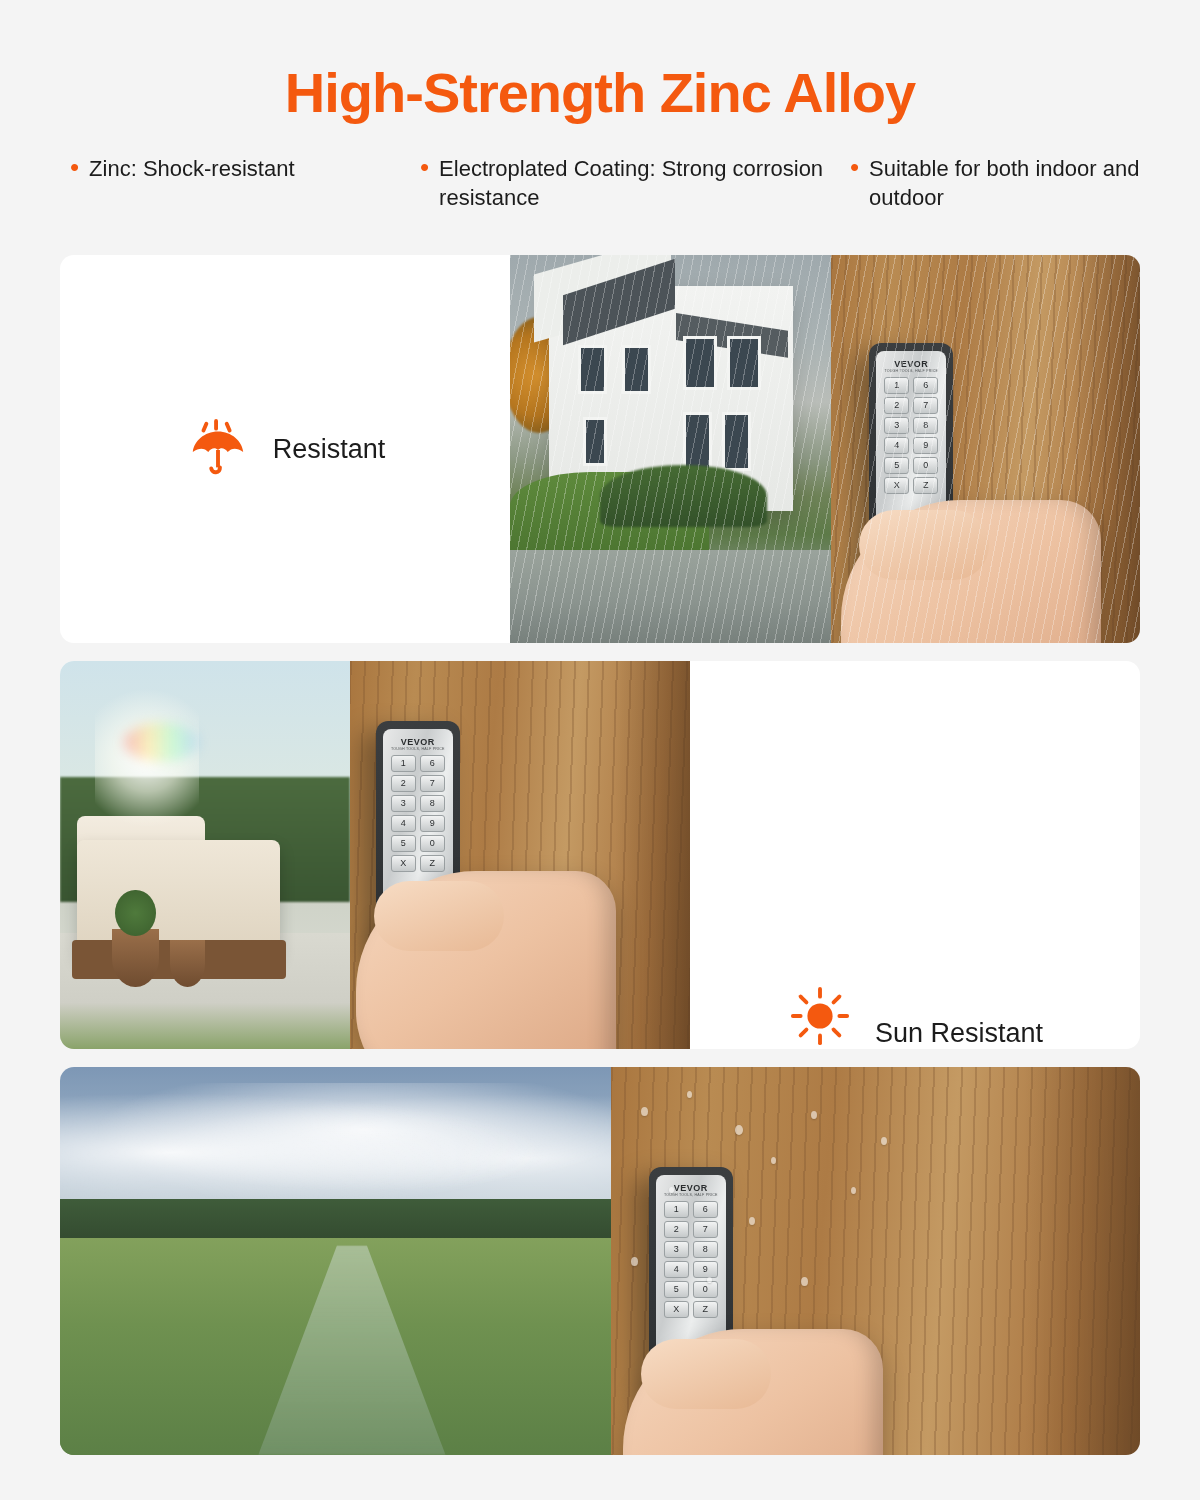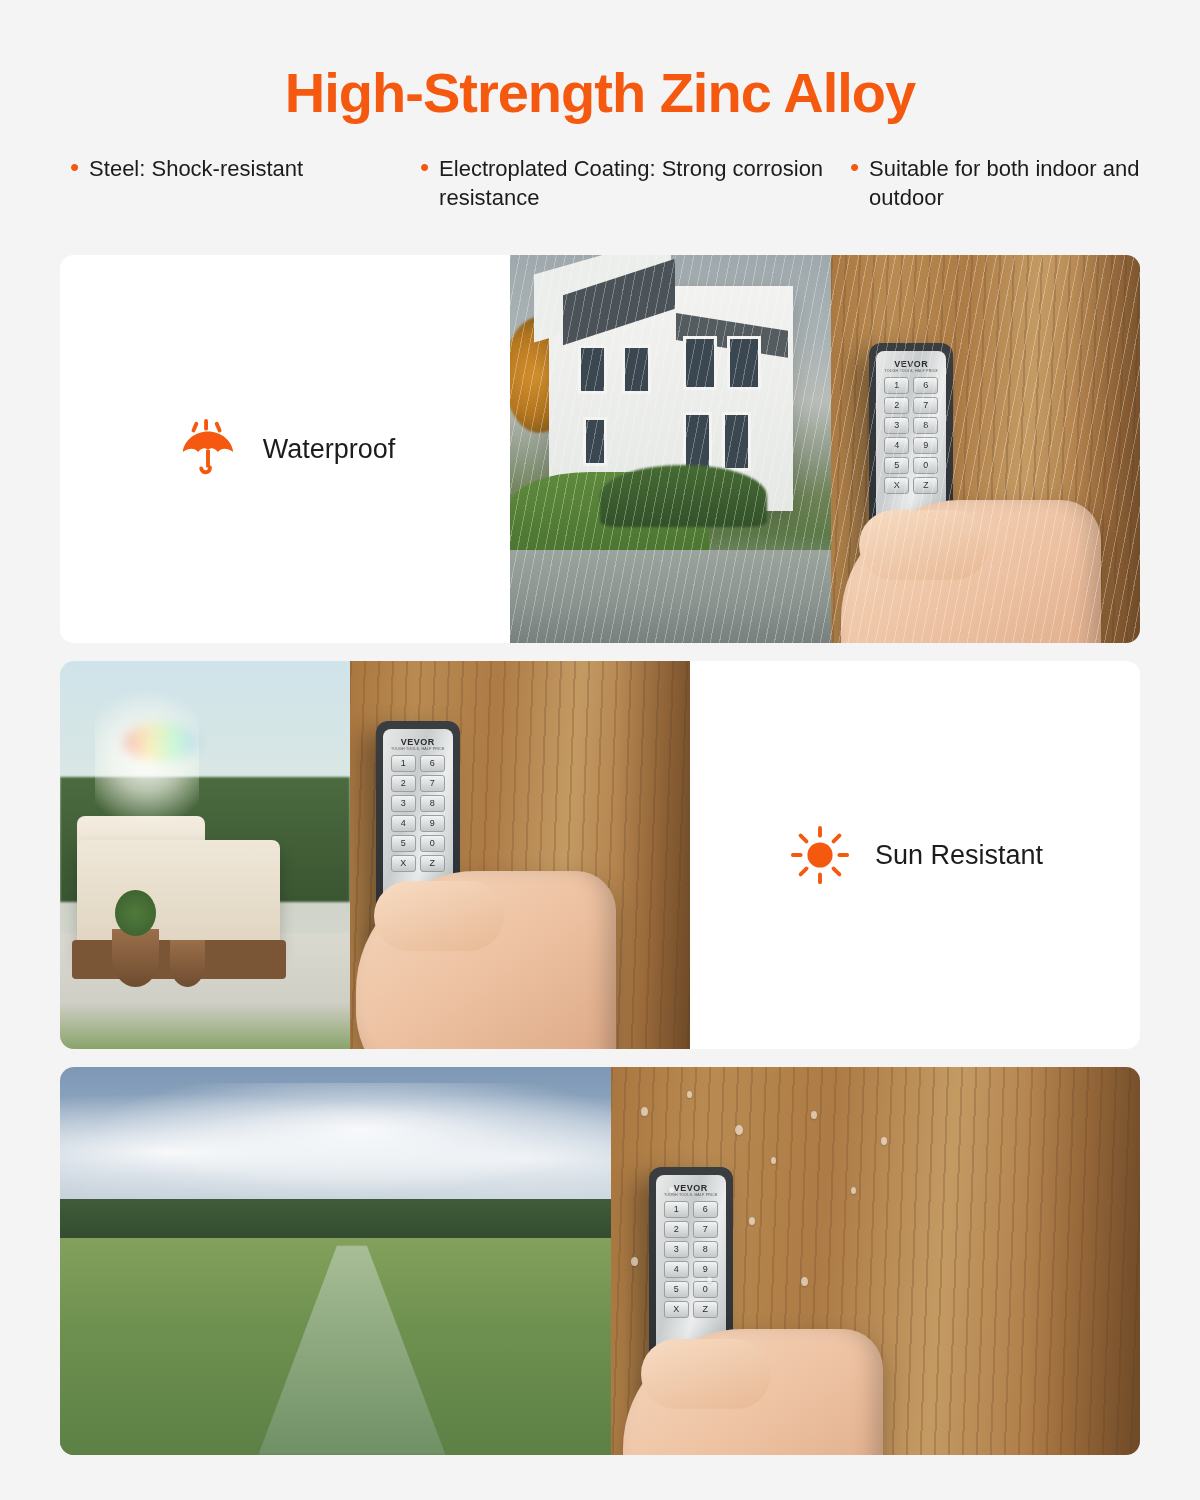--- a/index.html
+++ b/index.html
@@ -69,21 +69,21 @@
   }
   .card.reverse { flex-direction: row-reverse; }
 
   .card-label {
     width: 450px;
     display: flex;
     align-items: center;
     justify-content: center;
     gap: 22px;
   }
-  .card.reverse .card-label { width: 450px; }
+  .card.reverse .card-label { width: 450px; align-items: flex-end; }
   .label-text {
     font-size: 27px;
     color: #1c1c1c;
   }
   .icon-box {
     width: 66px;
     height: 66px;
     display: flex;
     align-items: center;
     justify-content: center;
@@ -329,21 +329,21 @@
 </head>
 <body>
 
 <div class="page">
 
   <h1 class="headline">High-Strength Zinc Alloy</h1>
 
   <div class="bullets">
     <div class="bullet">
       <span class="dot">•</span>
-      <span>Steel: Shock-resistant</span>
+      <span>Zinc: Shock-resistant</span>
     </div>
     <div class="bullet">
       <span class="dot">•</span>
       <span>Electroplated Coating: Strong corrosion resistance</span>
     </div>
     <div class="bullet">
       <span class="dot">•</span>
       <span>Suitable for both indoor and outdoor</span>
     </div>
   </div>
@@ -353,21 +353,21 @@
     <div class="card">
       <div class="card-label">
         <span class="icon-box">
           <svg width="62" height="62" viewBox="0 0 64 64">
             <path d="M32 14 C18 14 7 24 6 35 C13 30 18 31 22 35 C25 31 29 30 32 33 C35 30 39 31 42 35 C46 31 51 30 58 35 C57 24 46 14 32 14 Z" fill="#f4590f"></path>
             <rect x="30" y="33" width="4" height="18" fill="#f4590f"></rect>
             <path d="M34 51 C34 57 26 58 25 52" stroke="#f4590f" stroke-width="4" fill="none" stroke-linecap="round"></path>
             <path d="M20 6 L17 13 M30 3 L30 11 M41 6 L44 13" stroke="#f4590f" stroke-width="4" stroke-linecap="round"></path>
           </svg>
         </span>
-        <span class="label-text">Waterproof</span>
+        <span class="label-text">Resistant</span>
       </div>
       <div class="card-photo">
         <div class="photo-split">
           <div class="scene scene-rain-house">
             <div class="tree"></div>
             <div class="house">
               <div class="roof"></div>
               <div class="roof2"></div>
               <div class="win w1"></div>
               <div class="win w2"></div>

